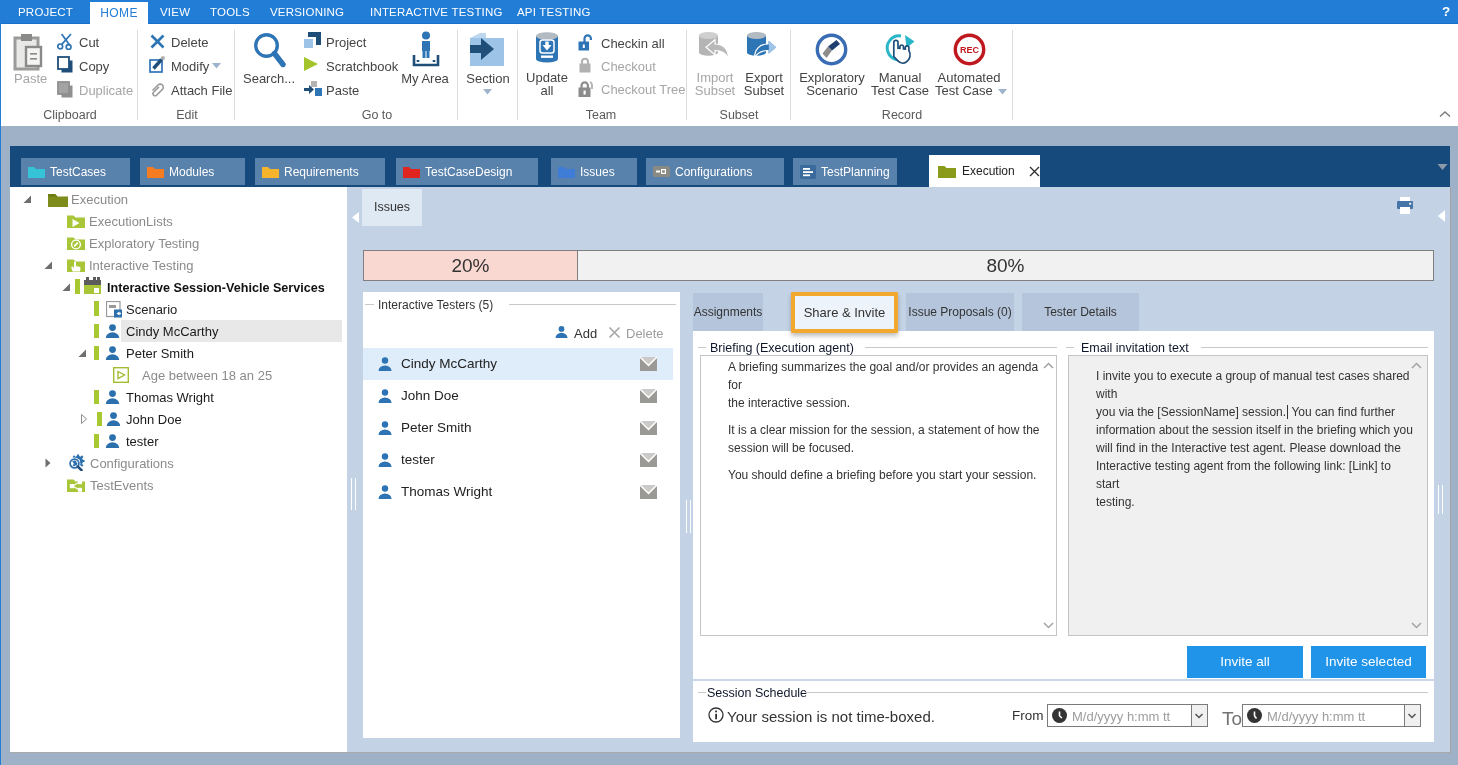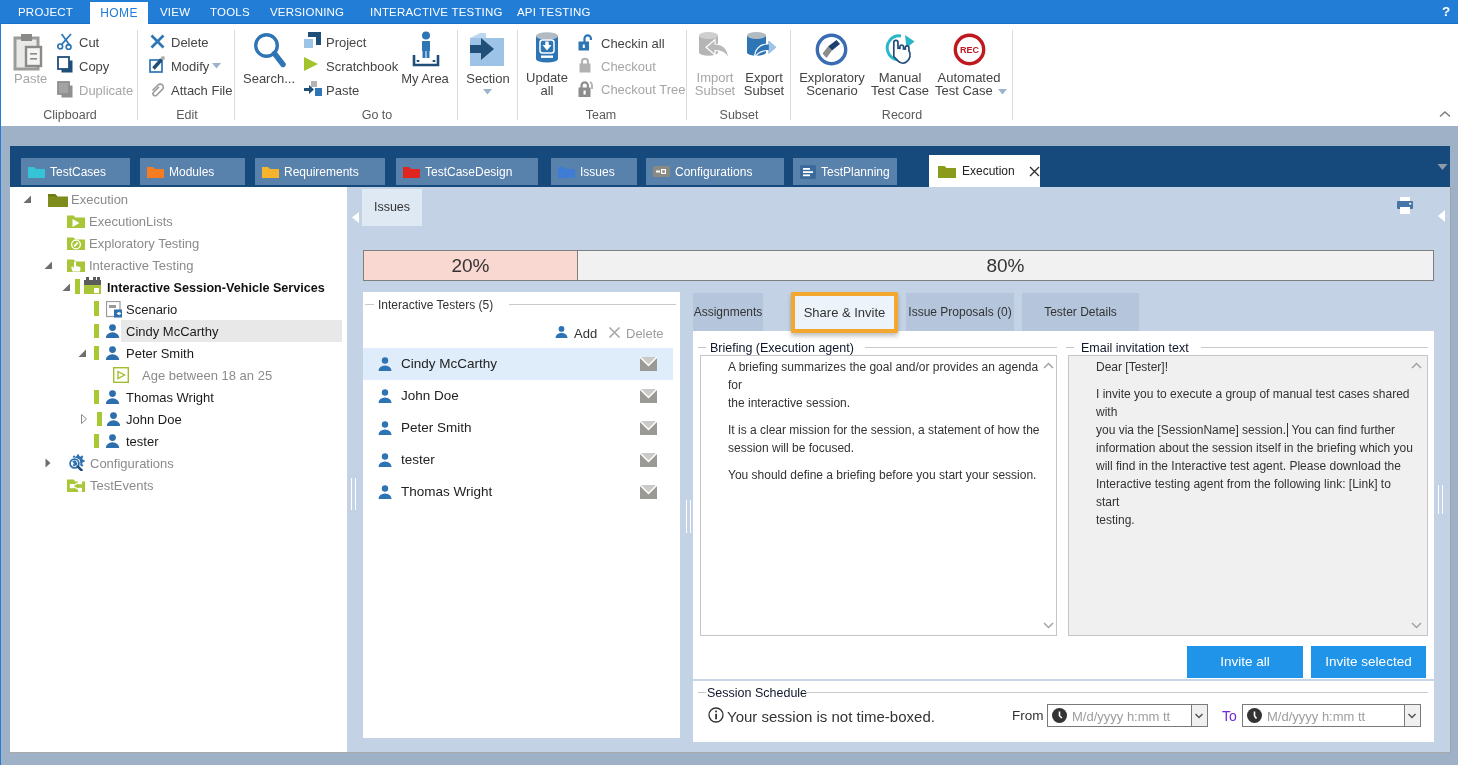--- a/index.html
+++ b/index.html
@@ -537,21 +537,20 @@
     <svg class="abs" style="left:349px;top:30px" width="13" height="10">
         <path d="M2 7 L6.5 2.5 L11 7" fill="none" stroke="#a3a3a3" stroke-width="1.5"></path>
       </svg>
     <svg class="abs" style="left:349px;top:289px" width="13" height="10">
         <path d="M2 3 L6.5 7.5 L11 3" fill="none" stroke="#a3a3a3" stroke-width="1.5"></path>
       </svg>
     <div class="abs" style="left:373px;top:16px;width:8px;height:1px;background:#c9c9c9"></div>
     <div class="fldlbl" style="left:388px;top:10px">Email invitation text</div>
     <div class="fldline" style="left:508px;top:16px;width:227px"></div>
     <div class="tarea" style="left:375px;top:24px;width:360px;height:281px;background:#f0f0f0">
-      <p>Dear [Tester]!</p>
       <p style="margin-top:9px">I invite you to execute a group of manual test cases shared with<br>you via the [SessionName] session.<span style="border-left:1px solid #333;margin-left:1px">&nbsp;</span>You can find further<br>information about the session itself in the briefing which you<br>will find in the Interactive test agent. Please download the<br>Interactive testing agent from the following link: [Link] to start<br>testing.</p>
     </div>
     <svg class="abs" style="left:717px;top:30px" width="13" height="10">
         <path d="M2 7 L6.5 2.5 L11 7" fill="none" stroke="#a3a3a3" stroke-width="1.5"></path>
       </svg>
     <svg class="abs" style="left:717px;top:289px" width="13" height="10">
         <path d="M2 3 L6.5 7.5 L11 3" fill="none" stroke="#a3a3a3" stroke-width="1.5"></path>
       </svg>
     <div class="btn" style="left:494px;width:116px">Invite all</div>
     <div class="btn" style="left:618px;width:115px">Invite selected</div>
@@ -570,21 +569,21 @@
       <svg class="abs" style="left:4px;top:3px" width="15" height="15">
           <circle cx="7.5" cy="7.5" r="7.5" fill="#333"></circle>
           <path d="M7.5 3.5 V8 M7.5 8 L10 10" stroke="#fff" stroke-width="1.6" fill="none"></path>
         </svg>
       <div class="abs" style="left:24px;top:4px;font-size:13px;color:#9d9d9d">M/d/yyyy h:mm tt</div>
       <div class="abs" style="right:0;top:0;width:16px;height:21px;background:#f0f0f0;border-left:1px solid #7a7a7a"></div>
       <svg class="abs" style="right:3px;top:7px" width="10" height="8">
           <path d="M1.5 2 L5 5.5 L8.5 2" fill="none" stroke="#555" stroke-width="1.5"></path>
         </svg>
     </div>
-    <div class="abs" style="left:529px;top:377px;font-size:14px;color:#6d28d9">To</div>
+    <div class="abs" style="left:529px;top:377px;font-size:19px;color:#737373">To</div>
     <div class="abs" style="left:549px;top:373px;width:179px;height:23px;border:1px solid #7a7a7a;background:#fff">
       <svg class="abs" style="left:4px;top:3px" width="15" height="15">
           <circle cx="7.5" cy="7.5" r="7.5" fill="#333"></circle>
           <path d="M7.5 3.5 V8 M7.5 8 L9.5 10.5" stroke="#fff" stroke-width="1.6" fill="none"></path>
         </svg>
       <div class="abs" style="left:24px;top:4px;font-size:13px;color:#9d9d9d">M/d/yyyy h:mm tt</div>
       <div class="abs" style="right:0;top:0;width:16px;height:21px;background:#f0f0f0;border-left:1px solid #7a7a7a"></div>
       <svg class="abs" style="right:3px;top:7px" width="10" height="8">
           <path d="M1.5 2 L5 5.5 L8.5 2" fill="none" stroke="#555" stroke-width="1.5"></path>
         </svg>

